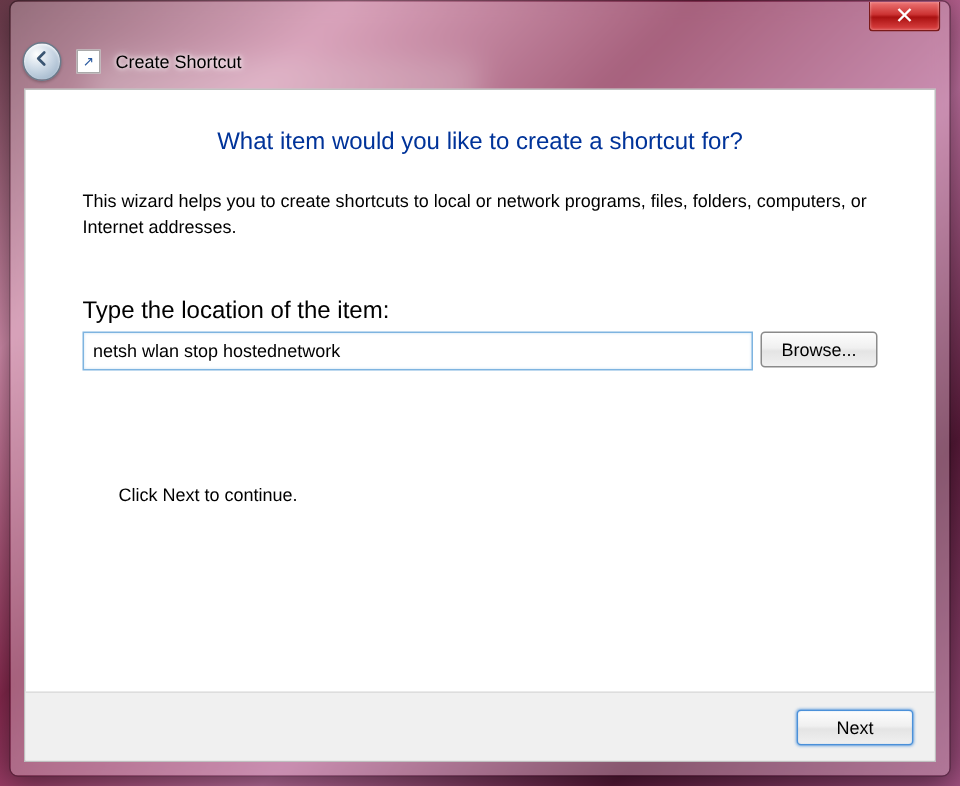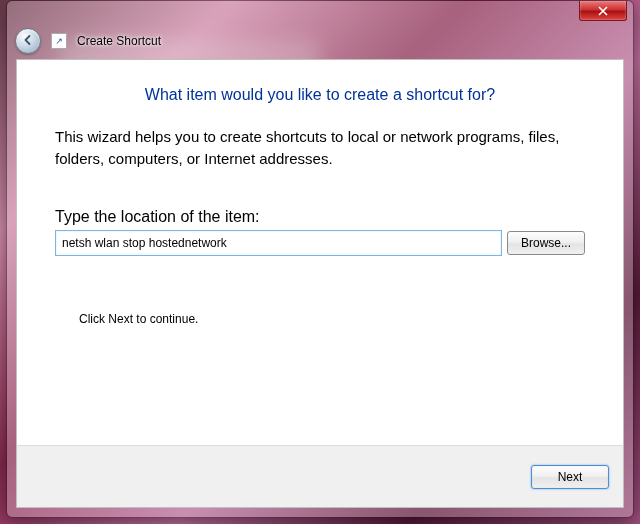--- a/index.html
+++ b/index.html
@@ -118,34 +118,34 @@
     color: #000;
   }
   .heading {
     color: #003399;
     font-size: 16px;
     font-weight: 400;
     margin: 6px 0 22px 0;
     text-align: center;
   }
   .desc {
-    font-size: 15px;
+    font-size: 12px;
     line-height: 1.45;
     margin-bottom: 38px;
     color: #000;
   }
   .field-label {
     font-size: 16px;
     margin-bottom: 4px;
   }
   .field-row {
     display:flex;
     gap: 5px;
-    align-items:center;
-    margin-bottom: 56px;
+    align-items:flex-start;
+    margin-bottom: 76px;
   }
   .loc-input {
     flex: 1;
     height: 26px;
     border: 1px solid #7eb4e0;
     padding: 2px 6px;
     font-size: 12px;
     font-family: inherit;
     outline: none;
     background:#fff;
@@ -165,21 +165,21 @@
   }
   .btn.default {
     border-color: #4a90d9;
     box-shadow: 0 0 2px rgba(74,144,217,0.8), inset 0 0 1px rgba(74,144,217,0.4);
   }
   .continue-text {
     font-size: 12px;
     margin-left: 24px;
   }
   .footer {
-    height: 62px;
+    height: 46px;
     background: #f0f0f0;
     border-top: 1px solid #ddd;
     display:flex;
     justify-content:flex-end;
     align-items:center;
     gap: 8px;
     padding: 0 14px;
     margin-top: 20px;
   }
 </style>

